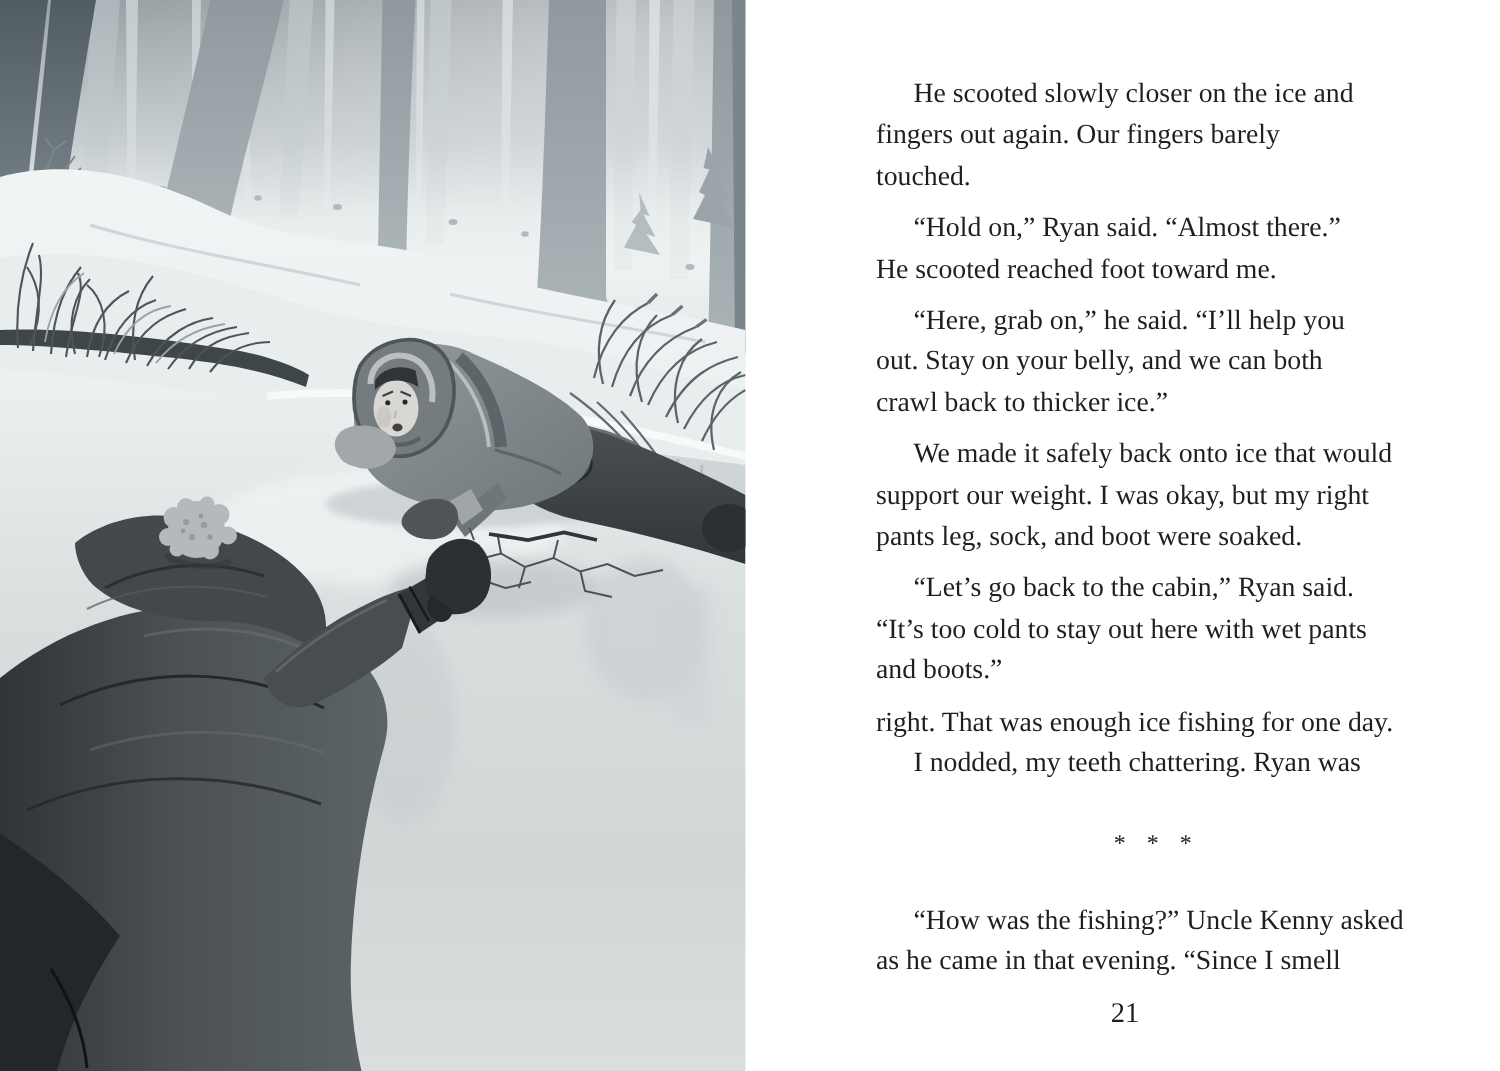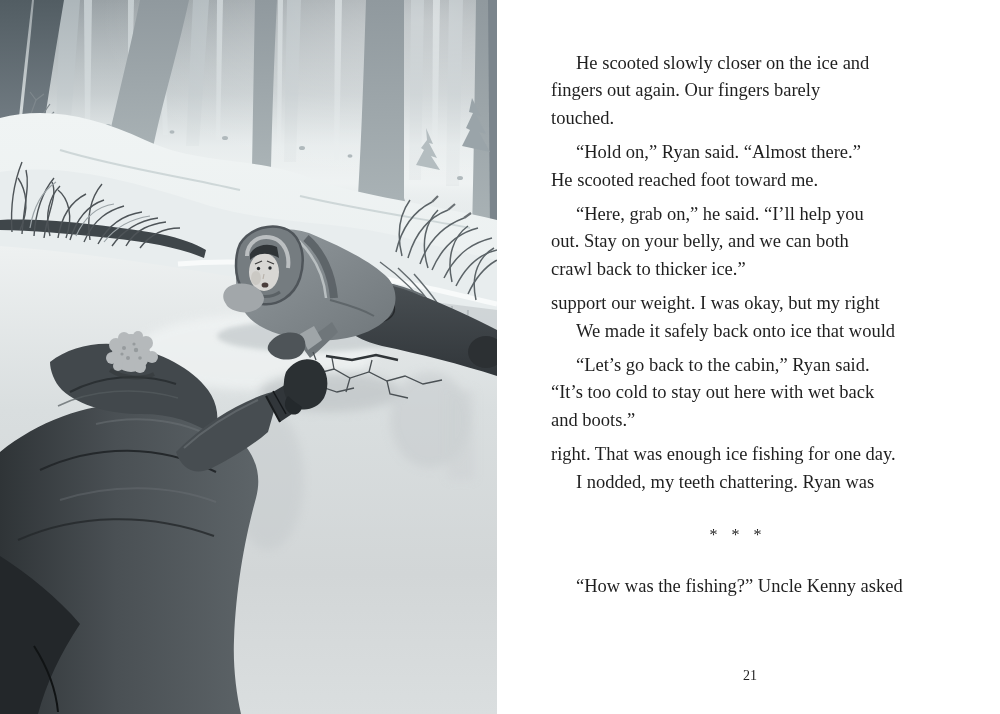--- a/index.html
+++ b/index.html
@@ -1,28 +1,28 @@
 <!DOCTYPE html>
 <html><head>
 <meta charset="utf-8">
 <style>
   html,body{margin:0;padding:0;background:#ffffff;}
   .book-page{position:relative;width:1000px;height:714px;background:#ffffff;overflow:hidden;
              font-family:"Liberation Serif", serif;}
   .illustration{position:absolute;left:0;top:0;width:497px;height:714px;}
   .illustration svg{display:block;width:497px;height:714px;}
-  .text-column{position:absolute;left:551px;top:50px;width:374px;color:#1f1f1f;
+  .text-column{position:absolute;left:584px;top:50px;width:374px;color:#1f1f1f;
                font-size:18.5px;}
   .para{margin:0 0 7px 0;}
   .line{display:block;line-height:27.4px;white-space:nowrap;}
   .line.first{padding-left:25px;}
   .scene-break{text-align:center;line-height:28px;margin:25px 0 24px 0;
                letter-spacing:5px;font-size:16px;color:#1f1f1f;}
   .page-number{position:absolute;left:563px;top:666px;width:374px;text-align:center;
-               font-size:14px;line-height:20px;color:#1f1f1f;}
+               font-size:19px;line-height:20px;color:#1f1f1f;}
 </style>
 </head>
 <body>
 
 <div class="book-page">
 
   <div class="illustration" role="img" aria-label="Grayscale painting of a foggy winter forest by a frozen pond. A worried boy in a hooded jacket lies flat on cracked ice reaching out, while another person in a dark jacket and pompom hat lies on thicker ice in the foreground, stretching a mittened hand toward him.">
     <svg viewBox="0 0 497 714" xmlns="http://www.w3.org/2000/svg">
       <defs>
         <linearGradient id="sky" x1="0" y1="0" x2="0" y2="1">
@@ -316,38 +316,40 @@
       <span class="line">He scooted reached foot toward me.</span>
     </p>
 
     <p class="para">
       <span class="line first">“Here, grab on,” he said. “I’ll help you</span>
       <span class="line">out. Stay on your belly, and we can both</span>
       <span class="line">crawl back to thicker ice.”</span>
     </p>
 
     <p class="para">
+      <span class="line first">We made it safely back onto ice that would</span>
       <span class="line">support our weight. I was okay, but my right</span>
-      <span class="line first">We made it safely back onto ice that would</span>
+      <span class="line">pants leg, sock, and boot were soaked.</span>
     </p>
 
     <p class="para">
       <span class="line first">“Let’s go back to the cabin,” Ryan said.</span>
-      <span class="line">“It’s too cold to stay out here with wet back</span>
+      <span class="line">“It’s too cold to stay out here with wet pants</span>
       <span class="line">and boots.”</span>
     </p>
 
     <p class="para">
       <span class="line">right. That was enough ice fishing for one day.</span>
       <span class="line first">I nodded, my teeth chattering. Ryan was</span>
     </p>
 
     <div class="scene-break">* * *</div>
 
     <p class="para">
       <span class="line first">“How was the fishing?” Uncle Kenny asked</span>
+      <span class="line">as he came in that evening. “Since I smell</span>
     </p>
 
   </div>
 
   <div class="page-number">21</div>
 
 </div>
 
 </body></html>

